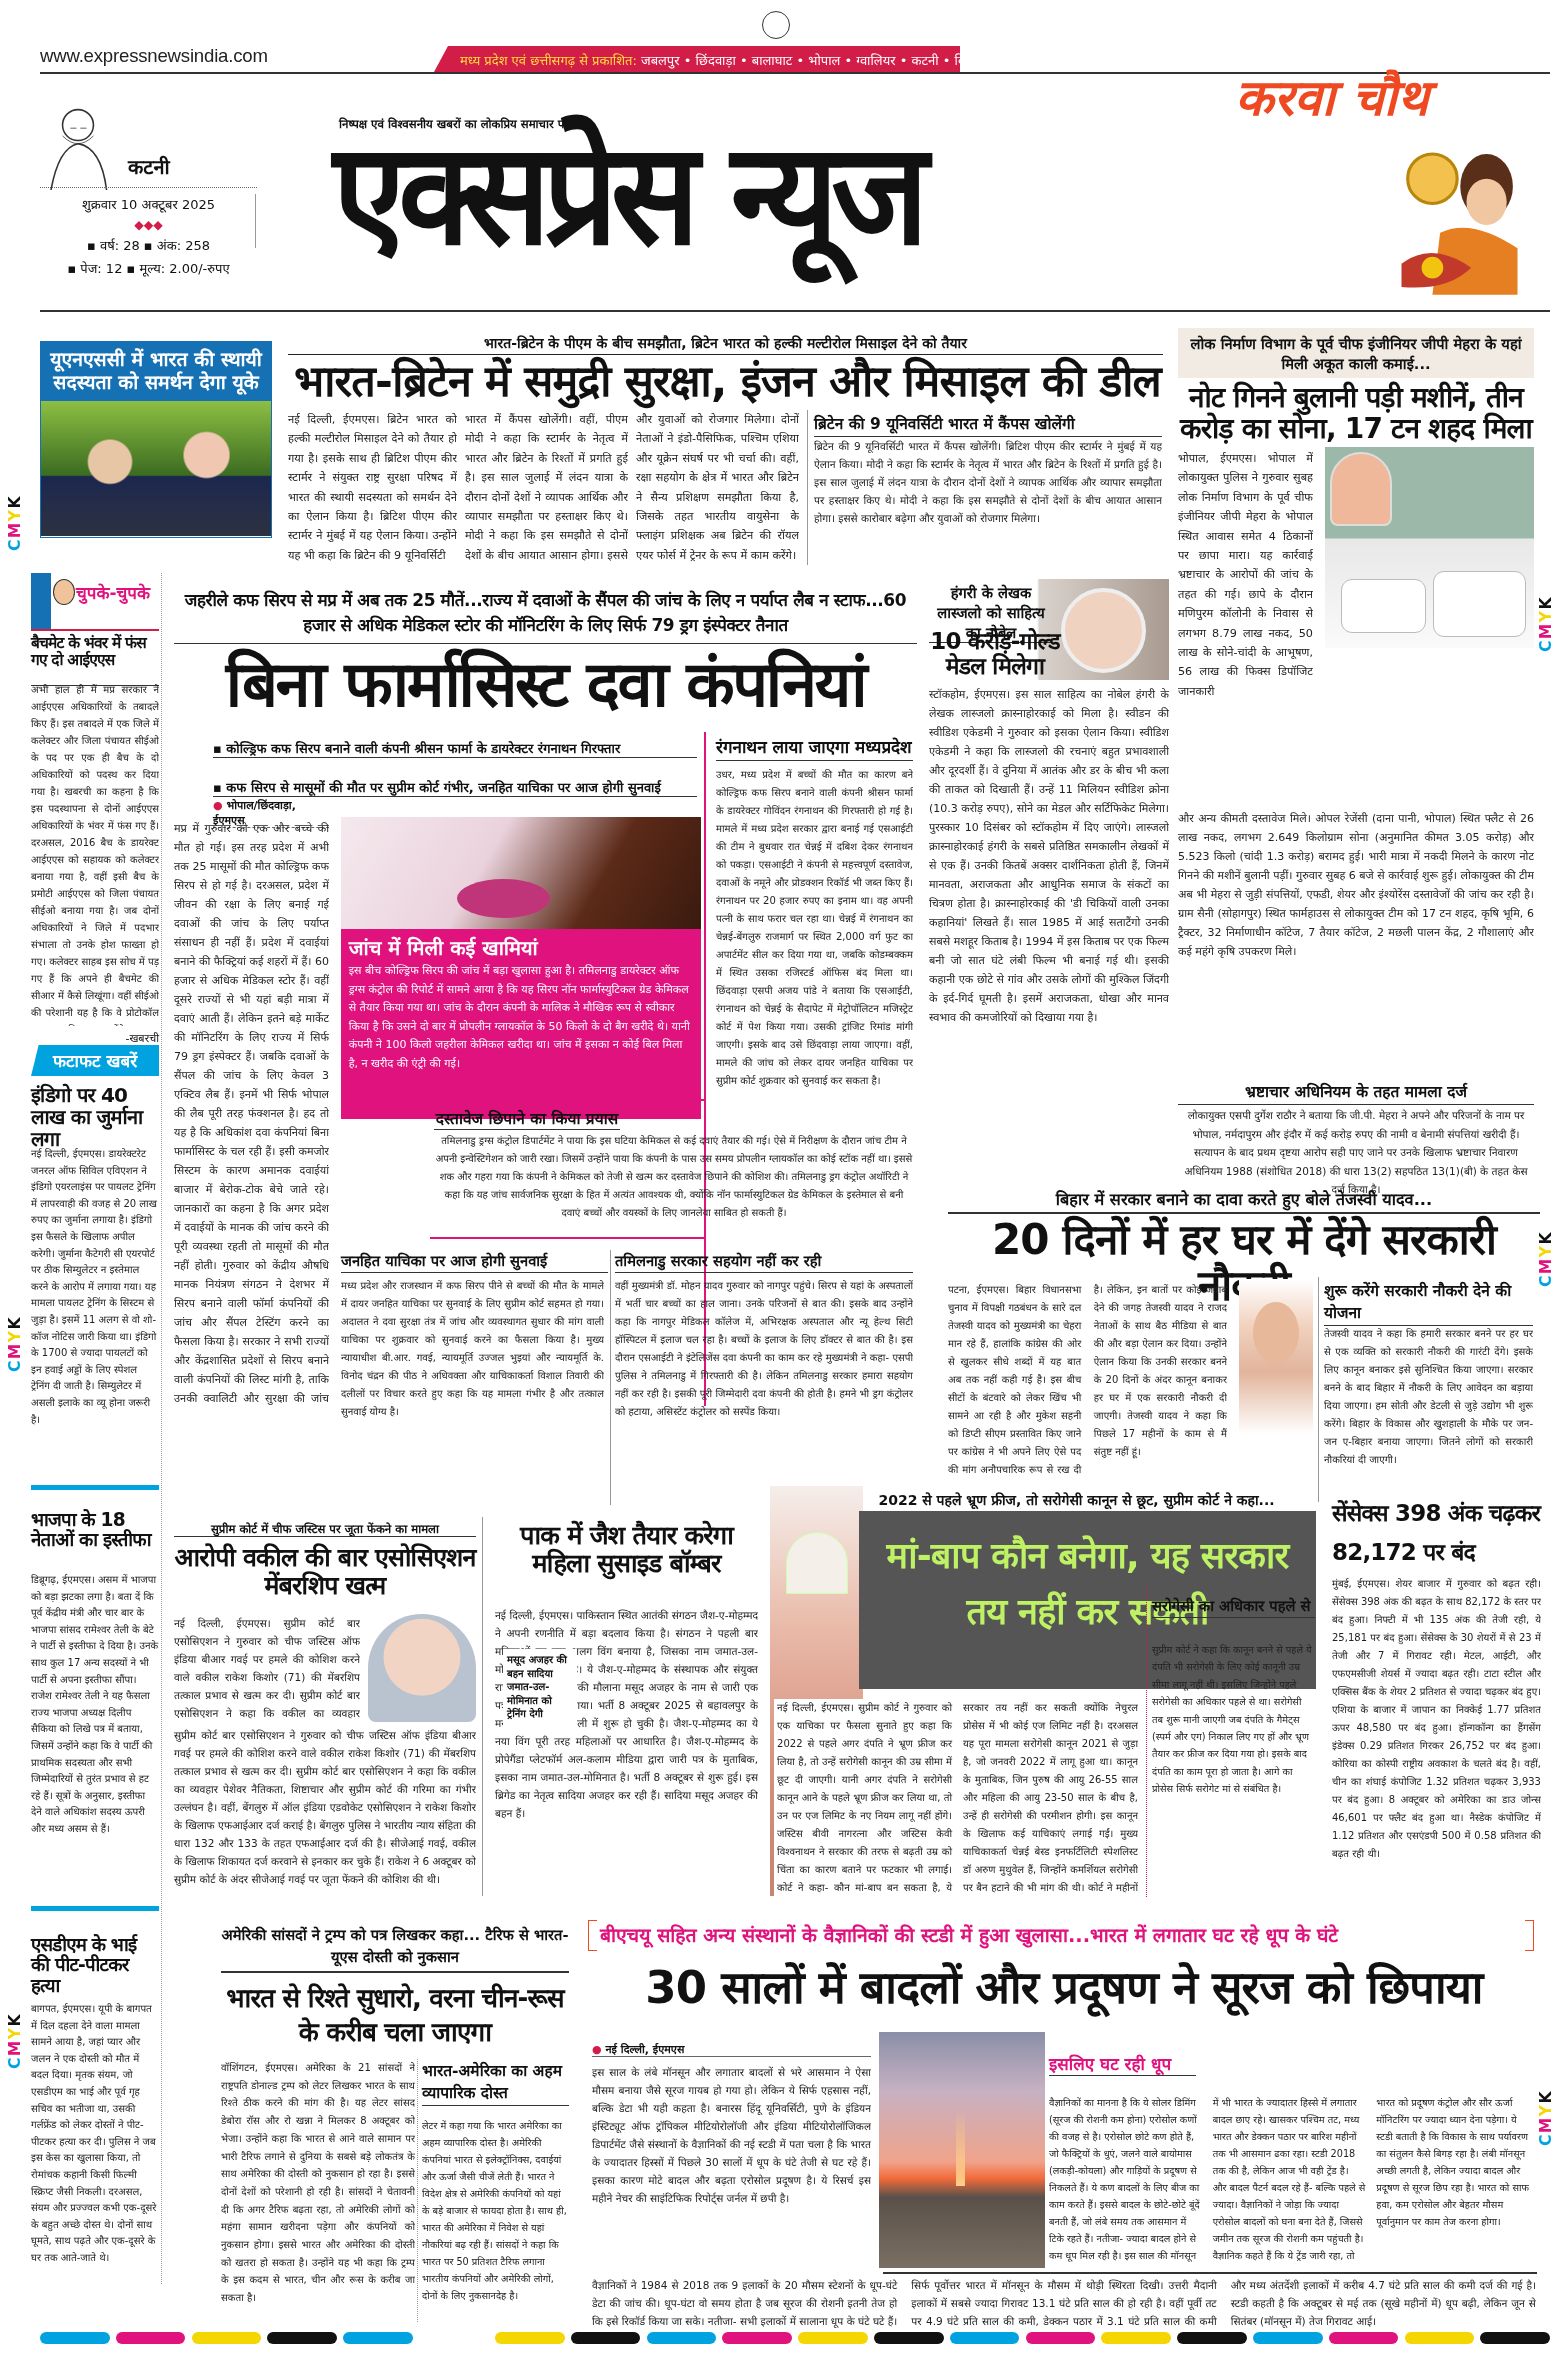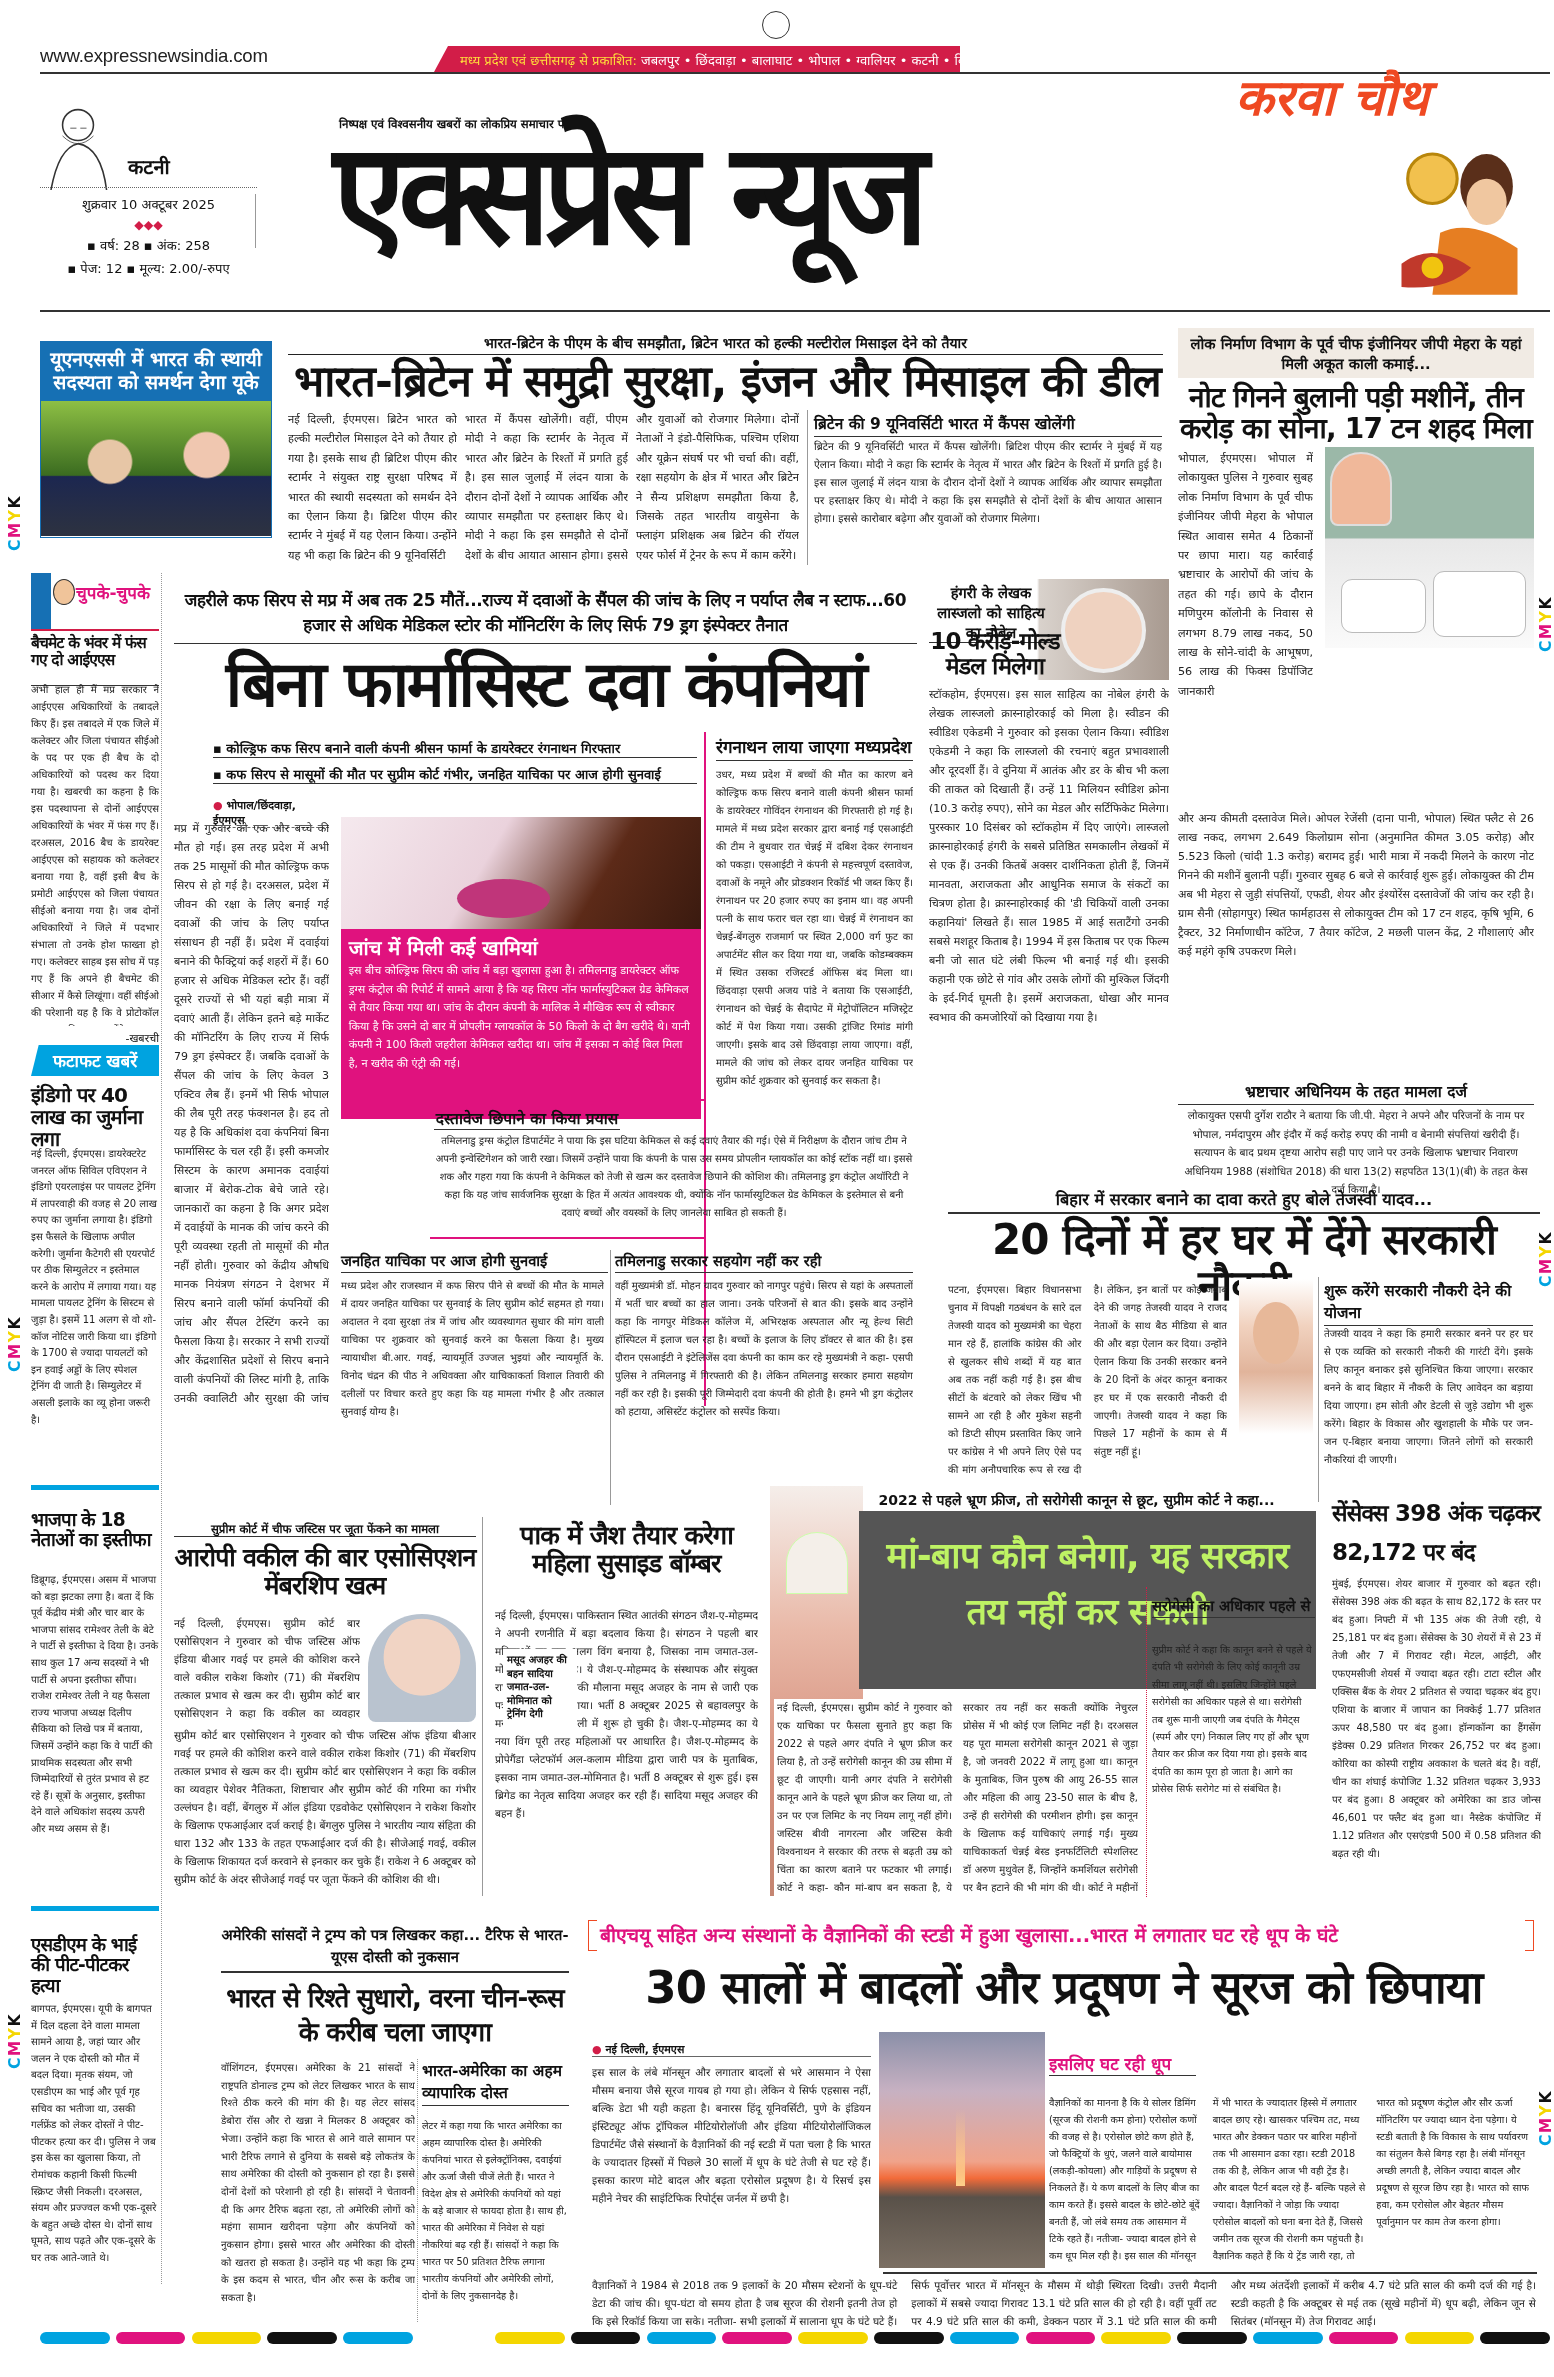--- a/index.html
+++ b/index.html
@@ -118,21 +118,21 @@
 <div class="abs hl" style="left:31px;top:1510px;width:128px;font-size:18.6px">भाजपा के 18 नेताओं का इस्तीफा</div>
 <div class="abs txt" style="left:31px;top:1572px;width:128px;height:325px;overflow:hidden;font-size:10px;line-height:16.6px;text-align:left"><b>डिब्रूगढ़, ईएमएस।</b> <span>असम में भाजपा को बड़ा झटका लगा है। बता दें कि पूर्व केंद्रीय मंत्री और चार बार के भाजपा सांसद रामेश्वर तेली के बेटे ने पार्टी से इस्तीफा दे दिया है। उनके साथ कुल 17 अन्य सदस्यों ने भी पार्टी से अपना इस्तीफा सौंपा। राजेश रामेश्वर तेली ने यह फैसला राज्य भाजपा अध्यक्ष दिलीप सैकिया को लिखे पत्र में बताया, जिसमें उन्होंने कहा कि वे पार्टी की प्राथमिक सदस्यता और सभी जिम्मेदारियों से तुरंत प्रभाव से हट रहे हैं। सूत्रों के अनुसार, इस्तीफा देने वाले अधिकांश सदस्य ऊपरी और मध्य असम से हैं।</span></div>
 
 <div class="abs" style="left:31px;top:1906px;width:128px;height:4.6px;background:#00a3e0"></div>
 <div class="abs hl" style="left:31px;top:1935px;width:128px;font-size:18.6px">एसडीएम के भाई की पीट-पीटकर हत्या</div>
 <div class="abs txt" style="left:31px;top:2001px;width:128px;height:310px;overflow:hidden;font-size:10px;line-height:16.6px;text-align:left"><b>बागपत, ईएमएस।</b> <span>यूपी के बागपत में दिल दहला देने वाला मामला सामने आया है, जहां प्यार और जलन ने एक दोस्ती को मौत में बदल दिया। मृतक संयम, जो एसडीएम का भाई और पूर्व गृह सचिव का भतीजा था, उसकी गर्लफ्रेंड को लेकर दोस्तों ने पीट-पीटकर हत्या कर दी। पुलिस ने जब इस केस का खुलासा किया, तो रोमांचक कहानी किसी फिल्मी स्क्रिप्ट जैसी निकली। दरअसल, संयम और प्रज्ज्वल कभी एक-दूसरे के बहुत अच्छे दोस्त थे। दोनों साथ घूमते, साथ पढ़ते और एक-दूसरे के घर तक आते-जाते थे।</span></div>
 
 <div class="abs hl" style="left:174px;top:588px;width:743px;font-size:17px;text-align:center;line-height:1.45;border-bottom:1.5px solid #333;padding-bottom:6.2px;letter-spacing:-0.4px">जहरीले कफ सिरप से मप्र में अब तक 25 मौतें...राज्य में दवाओं के सैंपल की जांच के लिए न पर्याप्त लैब न स्टाफ...60 हजार से अधिक मेडिकल स्टोर की मॉनिटरिंग के लिए सिर्फ 79 ड्रग इंस्पेक्टर तैनात</div>
 <div class="abs hl" style="left:174px;top:650px;width:743px;font-size:63px;text-align:center;letter-spacing:-2.3px">बिना फार्मासिस्ट दवा कंपनियां</div>
 <div class="abs" style="left:213px;top:739px;width:484px;font-size:13px;font-weight:bold">
-  <div style="border-bottom:1.5px solid #333;margin-bottom:7px">▪ <span>कोल्ड्रिफ कफ सिरप बनाने वाली कंपनी श्रीसन फार्मा के डायरेक्टर रंगनाथन गिरफ्तार</span></div>
+  <div style="border-bottom:1.5px solid #333;margin-bottom:20px">▪ <span>कोल्ड्रिफ कफ सिरप बनाने वाली कंपनी श्रीसन फार्मा के डायरेक्टर रंगनाथन गिरफ्तार</span></div>
   <div style="border-bottom:1.5px solid #333">▪ <span>कफ सिरप से मासूमों की मौत पर सुप्रीम कोर्ट गंभीर, जनहित याचिका पर आज होगी सुनवाई</span></div>
 </div>
 <div class="abs" style="left:704px;top:732px;width:2.3px;height:674px;background:#e0127e"></div>
 <div class="abs" style="left:213px;top:797px;width:116px;font-size:11px;font-weight:bold;border-bottom:0.8px dashed #666"><span style="color:#d21d48">●</span> <span>भोपाल/छिंदवाड़ा, ईएमएस</span></div>
 <div class="abs txt" style="left:174px;top:819px;width:155px;height:588px;overflow:hidden;font-size:11px;line-height:19px">मप्र में गुरुवार को एक और बच्चे की मौत हो गई। इस तरह प्रदेश में अभी तक 25 मासूमों की मौत कोल्ड्रिफ कफ सिरप से हो गई है। दरअसल, प्रदेश में जीवन की रक्षा के लिए बनाई गई दवाओं की जांच के लिए पर्याप्त संसाधन ही नहीं हैं। प्रदेश में दवाईयां बनाने की फैक्ट्रियां कई शहरों में हैं। 60 हजार से अधिक मेडिकल स्टोर हैं। वहीं दूसरे राज्यों से भी यहां बड़ी मात्रा में दवाएं आती हैं। लेकिन इतने बड़े मार्केट की मॉनिटरिंग के लिए राज्य में सिर्फ 79 ड्रग इंस्पेक्टर हैं। जबकि दवाओं के सैंपल की जांच के लिए केवल 3 एक्टिव लैब हैं। इनमें भी सिर्फ भोपाल की लैब पूरी तरह फंक्शनल है। हद तो यह है कि अधिकांश दवा कंपनियां बिना फार्मासिस्ट के चल रही हैं। इसी कमजोर सिस्टम के कारण अमानक दवाईयां बाजार में बेरोक-टोक बेचे जाते रहे। जानकारों का कहना है कि अगर प्रदेश में दवाईयों के मानक की जांच करने की पूरी व्यवस्था रहती तो मासूमों की मौत नहीं होती। गुरुवार को केंद्रीय औषधि मानक नियंत्रण संगठन ने देशभर में सिरप बनाने वाली फॉर्मा कंपनियों की जांच और सैंपल टेस्टिंग करने का फैसला किया है। सरकार ने सभी राज्यों और केंद्रशासित प्रदेशों से सिरप बनाने वाली कंपनियों की लिस्ट मांगी है, ताकि उनकी क्वालिटी और सुरक्षा की जांच की जा सके। वहीं, ड्रग्स कंट्रोलर जनरल ने सभी राज्यों को निर्देश दिया कि दवा बनाने से पहले कच्चे माल और तैयार दवाओं की टेस्टिंग जरूर की जाए। जांच में पाया गया है कि कई दवा कंपनियां हर बैच की सही तरीके से जांच नहीं कर रही, जिससे दवाओं की क्वालिटी खराब हो रही है।</div>
 <div class="abs" style="left:341px;top:817px;width:360px;height:112px;background:linear-gradient(120deg,#f5e9ee,#ead2dc 40%,#5c2a18 70%,#3a1a0f)">
   <div style="position:absolute;left:116px;top:62px;width:93px;height:39px;border-radius:50%;background:#c0357a"></div>
 </div>
 <div class="abs pinkbox" style="left:341px;top:929px;width:360px;height:190px">
   <div class="t">जांच में मिली कई खामियां</div>

